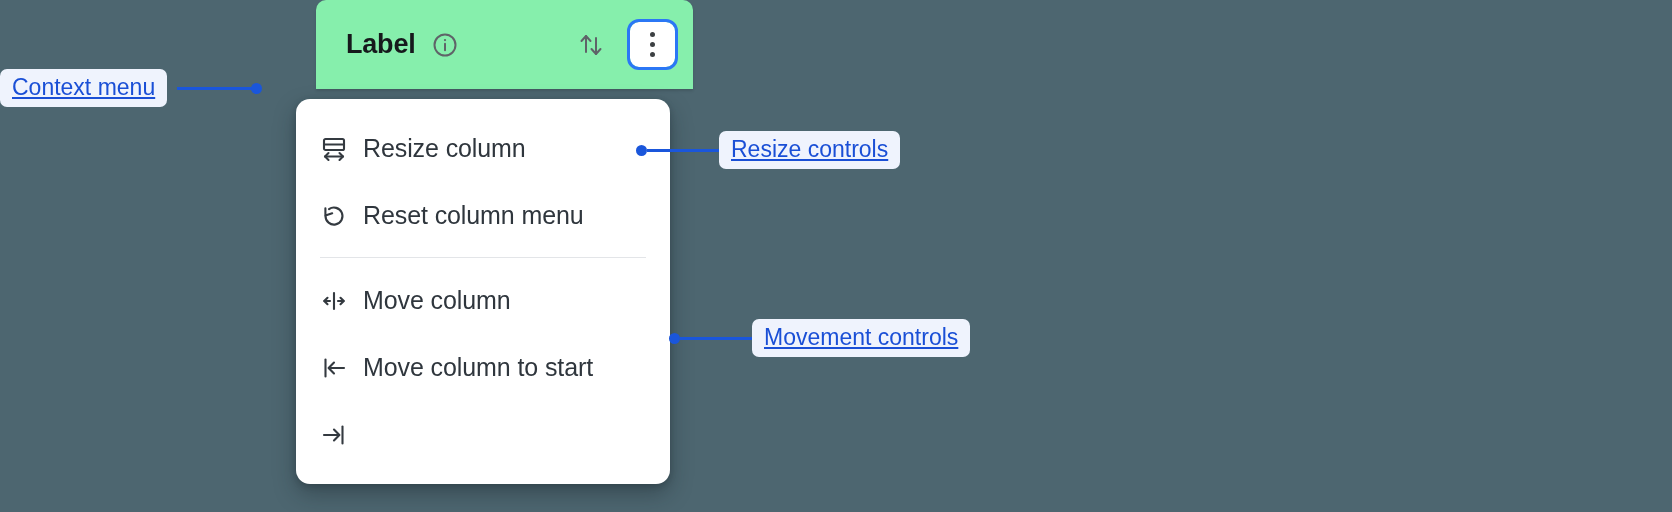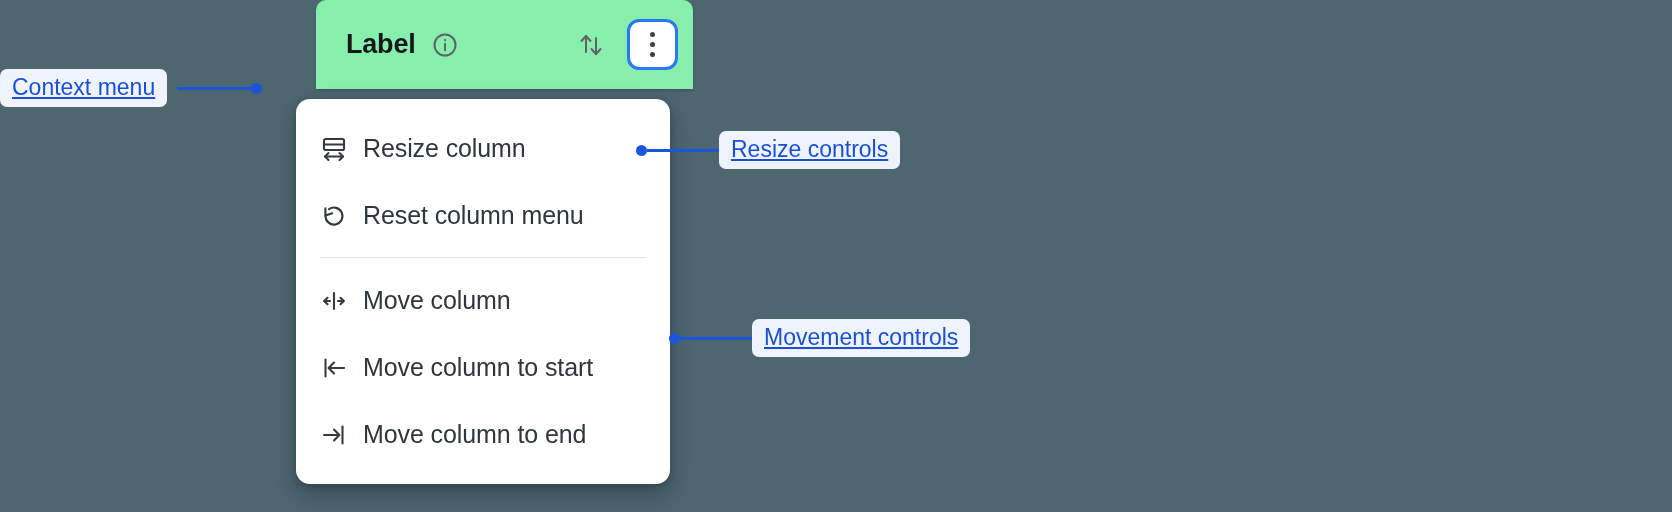--- a/index.html
+++ b/index.html
@@ -233,21 +233,20 @@
   </div>
 
   <div class="menu-item">
     <span class="mi-icon">
       <svg width="30" height="30" viewBox="0 0 30 30" fill="none" stroke="#343a40" stroke-width="2.1" stroke-linecap="round" stroke-linejoin="round">
         <line x1="23.5" y1="6.5" x2="23.5" y2="23.5"></line>
         <line x1="5" y1="15" x2="20" y2="15"></line>
         <polyline points="15,9.5 20.4,15 15,20.5"></polyline>
       </svg>
     </span>
-    <span class="mi-label">Move column to end</span>
   </div>
 
 </div>
 
 <div class="annotation" id="annotation-context-menu">
   <span class="chip">Context menu</span>
   <span class="connector"></span>
   <span class="enddot"></span>
 </div>
 

